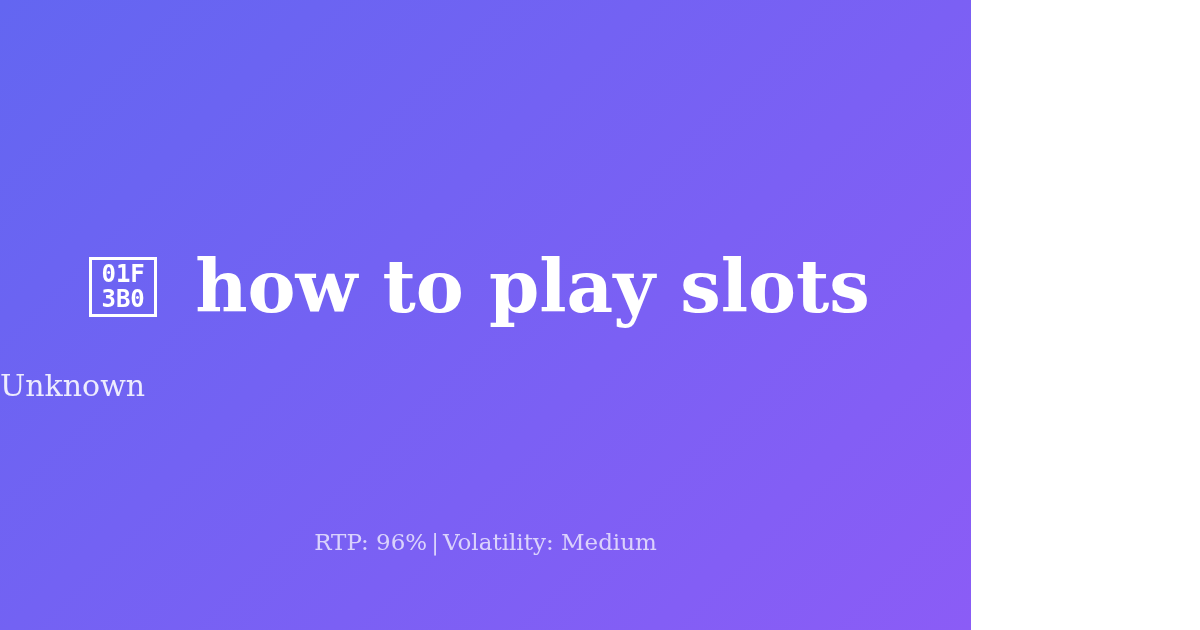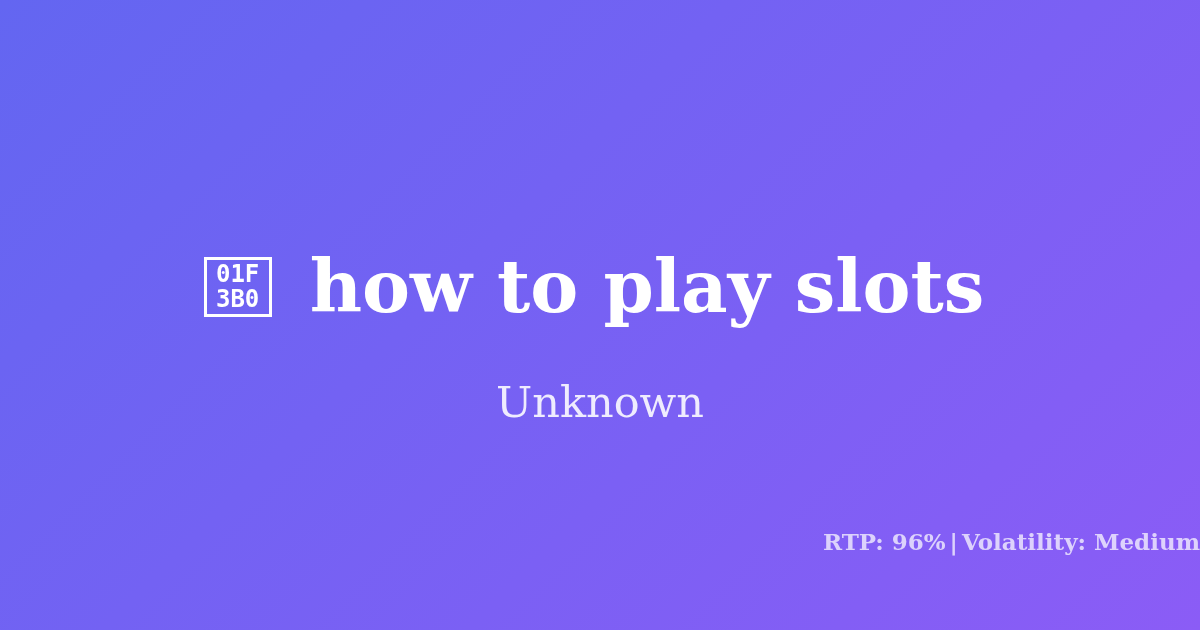--- a/index.html
+++ b/index.html
@@ -9,21 +9,21 @@
 
   body {
     width: 1200px;
     height: 630px;
     overflow: hidden;
     font-family: "DejaVu Serif", "Liberation Serif", serif;
   }
 
   .og-card {
     position: relative;
-    width: 1200px;
+    width: 971px;
     height: 630px;
     box-sizing: border-box;
     background: linear-gradient(135deg, #6366f1 0%, #8b5cf6 100%);
     display: flex;
     flex-direction: column;
     align-items: center;
     justify-content: flex-start;
     padding-left: 47px;
   }
 
@@ -75,40 +75,39 @@
     white-space: nowrap;
     letter-spacing: 0px;
   }
 
   
   .og-subtitle {
     position: absolute;
     left: 0;
     right: 0;
     top: 362px;
-    margin: 16px;
-    text-align: center;
+    margin: 0;
     font-family: "DejaVu Serif", "Liberation Serif", serif;
     font-weight: 400;
-    font-size: 43px;
+    font-size: 30px;
     line-height: 48px;
     color: rgba(255, 255, 255, 0.88);
     white-space: nowrap;
   }
 
   
   .og-footer {
     position: absolute;
     left: 0;
     right: 0;
     top: 526px;
     margin: 0;
-    text-align: right;
+    text-align: center;
     font-family: "DejaVu Serif", "Liberation Serif", serif;
-    font-weight: 700;
+    font-weight: 400;
     font-size: 23px;
     line-height: 32px;
     color: rgba(255, 255, 255, 0.72);
     white-space: nowrap;
   }
 
   .og-footer .sep {
     padding: 0 4px;
   }
 </style>

